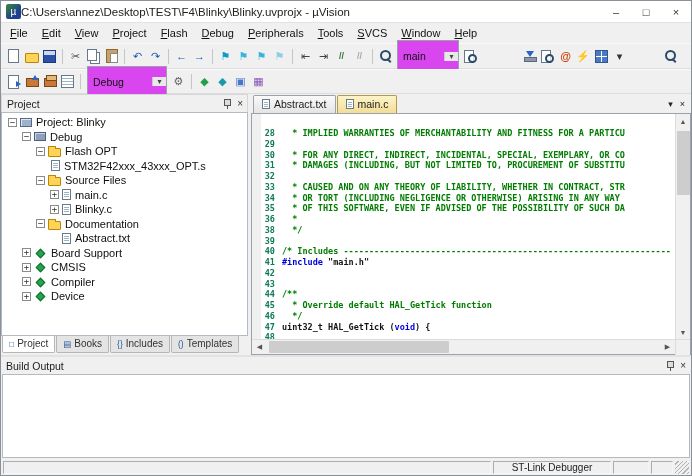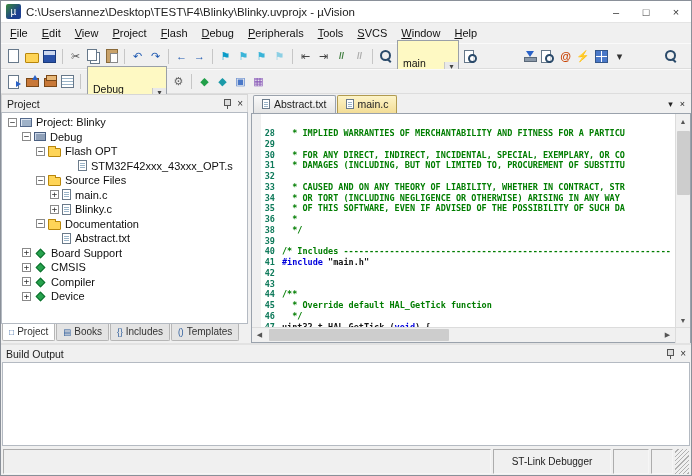--- a/index.html
+++ b/index.html
@@ -1,39 +1,39 @@
 <!DOCTYPE html>
 <html><head>
 <meta charset="utf-8">
 <style>
 *{box-sizing:border-box}
 html,body{margin:0;padding:0}
 body{width:692px;height:476px;font-family:"Liberation Sans",sans-serif;font-size:11px;color:#111;background:#fff;overflow:hidden}
 .win{width:692px;height:476px;display:flex;flex-direction:column;border:1px solid #8a9099;background:#f0f0f0}
 
-.titlebar{height:22px;flex:none;display:flex;align-items:center;background:#fff;border-bottom:1px solid #e4e4e4;padding-left:5px;gap:5px}
+.titlebar{height:22px;flex:none;display:flex;align-items:center;background:#fff;border-bottom:1px solid #e4e4e4;padding-left:5px;}
 .app-icon{width:15px;height:15px;flex:none;display:inline-flex;align-items:center;justify-content:center;background:linear-gradient(135deg,#3a8a3a 0%,#1d3f8f 65%);color:#fff;font-size:10px;border-radius:2px}
 .app-icon::before{content:"µ"}
 .title-text{flex:1;font-size:11.5px;color:#222;white-space:nowrap;overflow:hidden}
 .win-controls{display:flex;flex:none;height:100%}
 .win-btn{width:30px;display:flex;align-items:center;justify-content:center;font-size:11px;color:#333}
 
 .menubar{height:20px;flex:none;display:flex;align-items:center;background:#f0f0f0;padding-left:2px}
 .menu-item{padding:2px 7px;color:#111}
 .menu-item::first-letter{text-decoration:underline}
 
 .toolbar{height:26px;flex:none;display:flex;align-items:center;background:#f0f0f0;padding:0 4px;border-top:1px solid #fafafa;border-bottom:1px solid #ddd}
 .tb2{height:25px}
 .tb-group{display:inline-flex;align-items:center;gap:1px}
 .tsep{width:1px;height:15px;background:#c6c6c6;margin:0 3px;display:inline-block}
 .tbicon{width:17px;height:17px;display:inline-flex;align-items:center;justify-content:center;font-size:11px;line-height:1;color:#333;position:relative;flex:none;border-radius:2px}
 .tb-spacer{width:42px}
 .tb-flex{flex:1}
 .tb-gap{width:8px}
-.combo{display:inline-flex;height:32px;border:1px solid #9aa0a8;background:#fef9c3;margin:0 3px;align-items:flex-end}
+.combo{display:inline-flex;height:32px;border:1px solid #9aa0a8;background:#d946ef;margin:0 3px;align-items:center}
 .combo-text{padding:2px 5px;min-width:46px;font-size:10.5px;white-space:nowrap}
 .combo-btn{width:14px;background:#e9e9e9;border-left:1px solid #c8c8c8;display:flex;align-items:center;justify-content:center;font-size:8px;color:#444}
 .combo.target .combo-text{min-width:64px}
 
 .ic-sheet::before{content:"";width:9px;height:12px;background:#fff;border:1px solid #66788a}
 .ic-folder::before{content:"";width:12px;height:8px;background:#fed457;border:1px solid #b8860b;border-radius:1px;margin-top:3px}
 .ic-save::before{content:"";width:11px;height:11px;background:linear-gradient(#cdd8ee 0 4px,#2a52a8 4px);border:1px solid #1a3a7a}
 .ic-copy::before{content:"";width:8px;height:10px;background:#fff;border:1px solid #66788a;box-shadow:3px 3px 0 -1px #fff,3px 3px 0 0 #66788a;margin:-3px 0 0 -3px}
 .ic-paste::before{content:"";width:10px;height:12px;background:#c9a26a;border:1px solid #8a6a3a}
 .ic-paste::after{content:"";position:absolute;width:6px;height:8px;background:#fff;border:1px solid #888;bottom:2px;right:2px}
@@ -102,21 +102,21 @@
 .hscroll-row{height:15px;flex:none;display:flex;border-top:1px solid #dcdcdc;background:#f0f0f0}
 .hscroll{flex:1;display:flex}
 .htrack{flex:1;position:relative}
 .hthumb{position:absolute;left:2px;top:1px;height:12px;width:180px;background:#cdcdcd;border-radius:1px}
 .corner{width:15px;height:15px;flex:none;background:#f0f0f0;border-left:1px solid #dcdcdc}
 
 .build-output{height:104px;flex:none;display:flex;flex-direction:column;background:#f0f0f0;border-top:2px solid #e2e2e2}
 .bo-header{height:17px;flex:none;display:flex;align-items:center;justify-content:space-between;padding:0 5px;font-size:10.5px;color:#222}
 .bo-content{flex:1;background:#fff;border:1px solid #b4bac2;margin:0 1px 1px 1px}
 
-.statusbar{height:28px;flex:none;display:flex;align-items:stretch;gap:2px;background:#f0f0f0;padding:2px 2px 1px;font-size:10px;color:#222}
+.statusbar{height:16px;flex:none;display:flex;align-items:stretch;gap:2px;background:#f0f0f0;padding:2px 2px 1px;font-size:10px;color:#222}
 .sb-sec{border:1px solid;border-color:#adadad #f6f6f6 #f6f6f6 #adadad;background:#f0f0f0}
 .sb-fill{flex:1}
 .sb-debugger{width:118px;display:flex;align-items:center;justify-content:center;white-space:nowrap}
 .sb-a{width:36px}
 .sb-b{width:22px}
 .sb-grip{width:14px;background:repeating-linear-gradient(135deg,transparent 0 2px,#b0b0b0 2px 3px);border:none}
 </style>
 </head>
 <body>
 
@@ -238,21 +238,21 @@
           <div class="tree-row" style="padding-left: 20px;">
             <span class="exp">−</span>
             <span class="ti ti-chip"></span>
             <span class="tl">Debug</span>
           </div>
           <div class="tree-row" style="padding-left: 34px;">
             <span class="exp">−</span>
             <span class="ti ti-folder"></span>
             <span class="tl">Flash OPT</span>
           </div>
-          <div class="tree-row" style="padding-left: 64px;">
+          <div class="tree-row" style="padding-left: 37px;">
             <span class="exp-sp"></span>
             <span class="ti ti-file"></span>
             <span class="tl">STM32F42xxx_43xxx_OPT.s</span>
           </div>
           <div class="tree-row" style="padding-left: 34px;">
             <span class="exp">−</span>
             <span class="ti ti-folder"></span>
             <span class="tl">Source Files</span>
           </div>
           <div class="tree-row" style="padding-left: 48px;">

